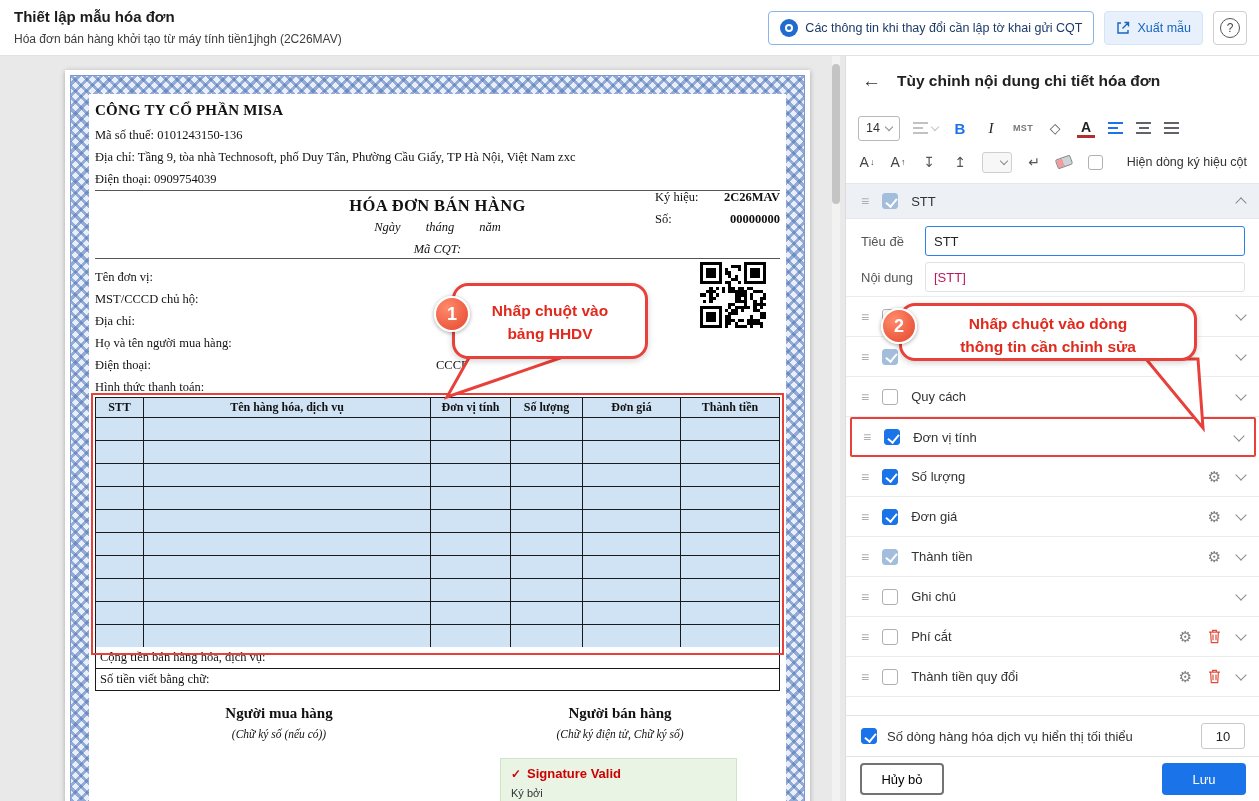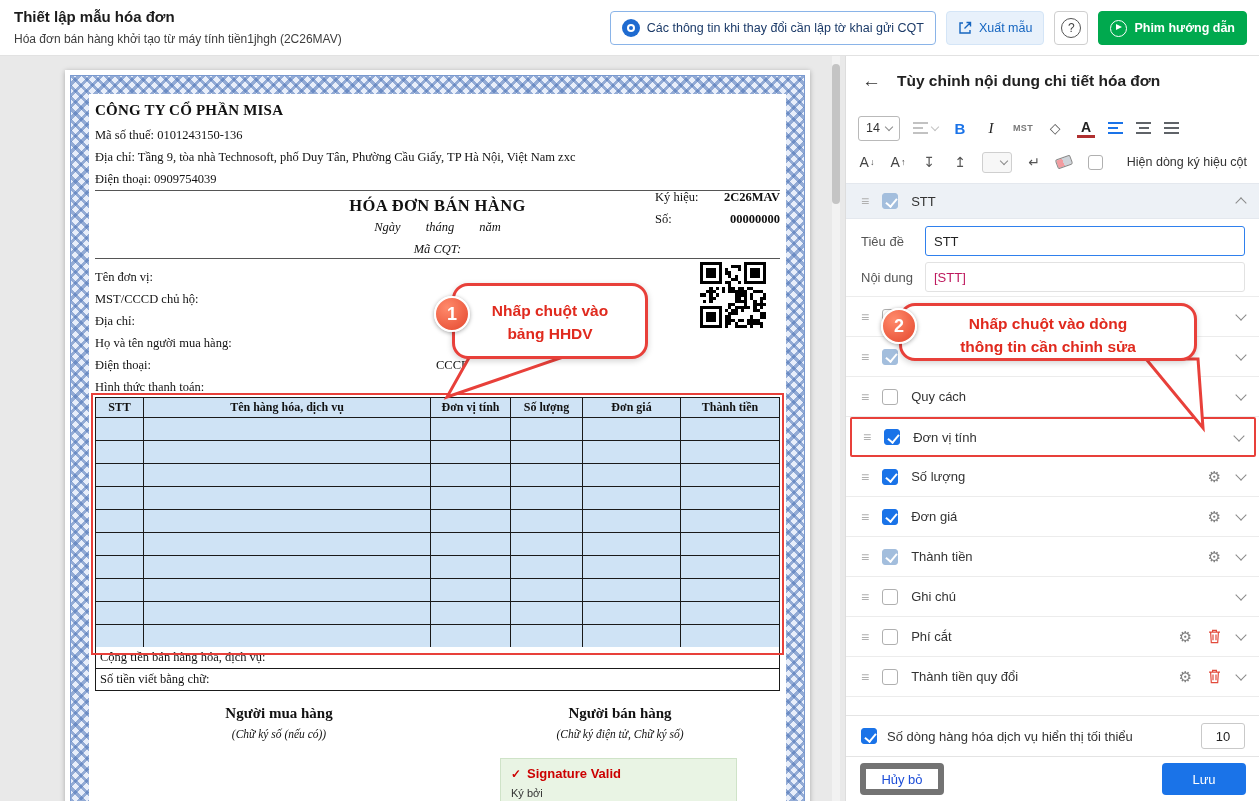--- a/index.html
+++ b/index.html
@@ -120,21 +120,21 @@
 #rows{position:absolute;left:0;top:240px;width:414px;height:419px;overflow:hidden;border-top:1px solid #ececec}
 .prow{position:relative;height:40px;display:flex;align-items:center;gap:13px;padding:0 15px;border-bottom:1px solid #ececec;background:#fff;cursor:pointer}
 .prow.selected{border:2px solid #e8403a;padding:0 11px;margin:0 4px;border-radius:2px}
 .plabel{font-size:13px;color:#333}
 .ric{display:flex;align-items:center;gap:16px;margin-left:auto}
 .gear{color:#808080;font-size:15px;cursor:pointer}
 #minbar{position:absolute;left:0;top:659px;width:414px;height:41px;border-top:1px solid #e4e4e4;background:#fff;display:flex;align-items:center;gap:10px;padding:0 15px;z-index:3}
 .minlabel{flex:1;font-size:13px;color:#333}
 #pfooter{position:absolute;left:0;top:700px;width:414px;height:45px;border-top:1px solid #e4e4e4;background:#fff;display:flex;align-items:center;justify-content:space-between;padding:0 14px;z-index:3}
 .fbtn{width:84px;height:32px;border-radius:4px;font-size:13px;display:flex;align-items:center;justify-content:center;cursor:pointer}
-.fbtn.cancel{border:6px solid #737373;background:#fff;color:#1d4ed8}
+.fbtn.cancel{border:2px solid #737373;background:#fff;color:#000000}
 .fbtn.save{border:none;background:#1a73e8;color:#fff}
 </style>
 </head>
 <body>
 
 <div id="app">
 
   <div id="hdr">
     <div class="hd-title">Thiết lập mẫu hóa đơn</div>
     <div class="hd-sub">Hóa đơn bán hàng khởi tạo từ máy tính tiền1jhgh (2C26MAV)</div>
@@ -144,24 +144,20 @@
         <span>Các thông tin khi thay đổi cần lập tờ khai gửi CQT</span>
       </div>
       <div class="btn btn-export">
         <svg width="14" height="14" viewBox="0 0 14 14">
             <path d="M5 2H2v10h10V9M8.5 1.5H12.5V5.5M12.5 1.5L6.5 7.5" stroke="#1565c0" stroke-width="1.4" fill="none"></path>
           </svg>
         <span>Xuất mẫu</span>
       </div>
       <div class="btn btn-help">
         <span class="qmark">?</span>
-      </div>
-      <div class="btn btn-guide">
-        <span class="play"></span>
-        <span>Phim hướng dẫn</span>
       </div>
     </div>
   </div>
 
   <div id="pane">
     <div id="page">
       <div class="frame"></div>
       <div class="frame-inner"></div>
       <div id="inv">
         <div class="iline co-name" style="top:8px">CÔNG TY CỔ PHẦN MISA</div>

